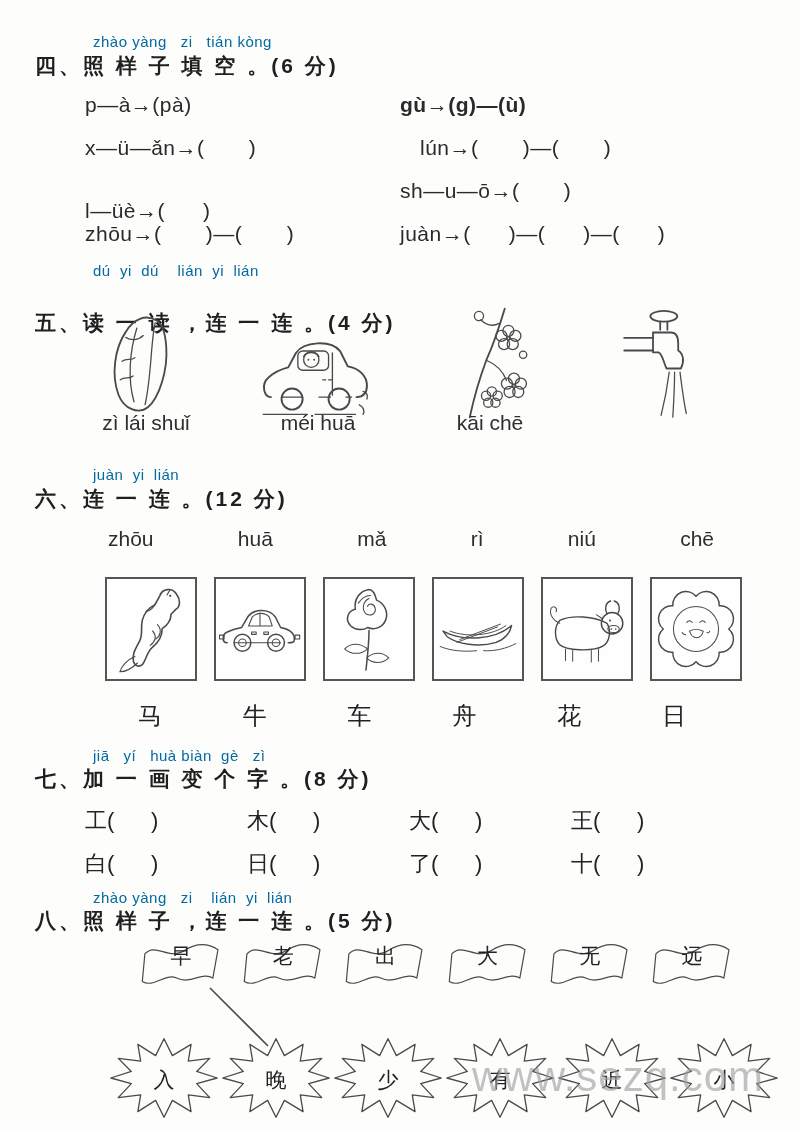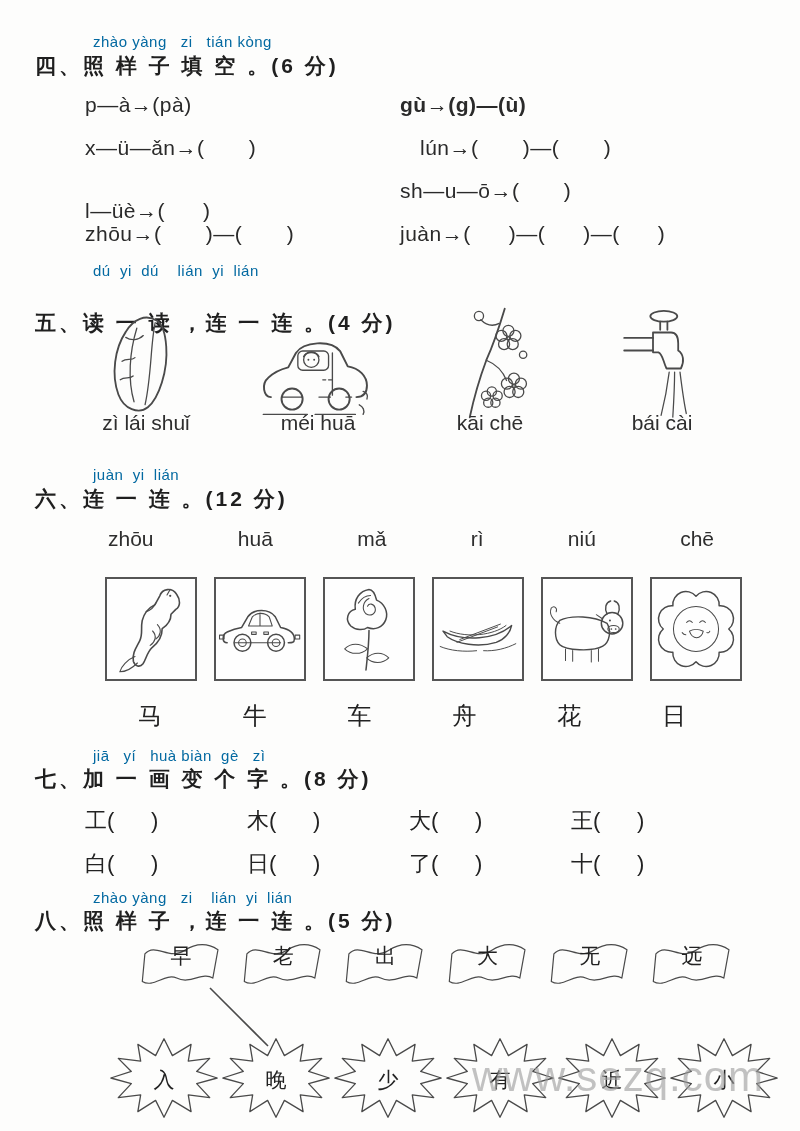--- a/index.html
+++ b/index.html
@@ -128,21 +128,20 @@
         <path class="ln-thin" d="M64,74 C64,92 63,108 62,124"></path>
         <path class="ln-thin" d="M70,74 C72,90 74,106 77,120"></path>
       </svg>
     </div>
   </div>
 
   <div class="abs label-row" style="top:404px;margin-top:7px;">
     <div class="label-cell">zì lái shuǐ</div>
     <div class="label-cell">méi huā</div>
     <div class="label-cell">kāi chē</div>
-    <div class="label-cell">bái cài</div>
   </div>
 
   <div class="abs pin" style="left:85px; top:466px;">juàn  yi  lián</div>
   <div class="abs title" style="left:35px; top:485px;">六、连 一 连 。(12 分)</div>
 
   <div class="abs pinrow" style="top:527px;">
     <span>zhōu</span>
     <span>huā</span>
     <span>mǎ</span>
     <span>rì</span>

